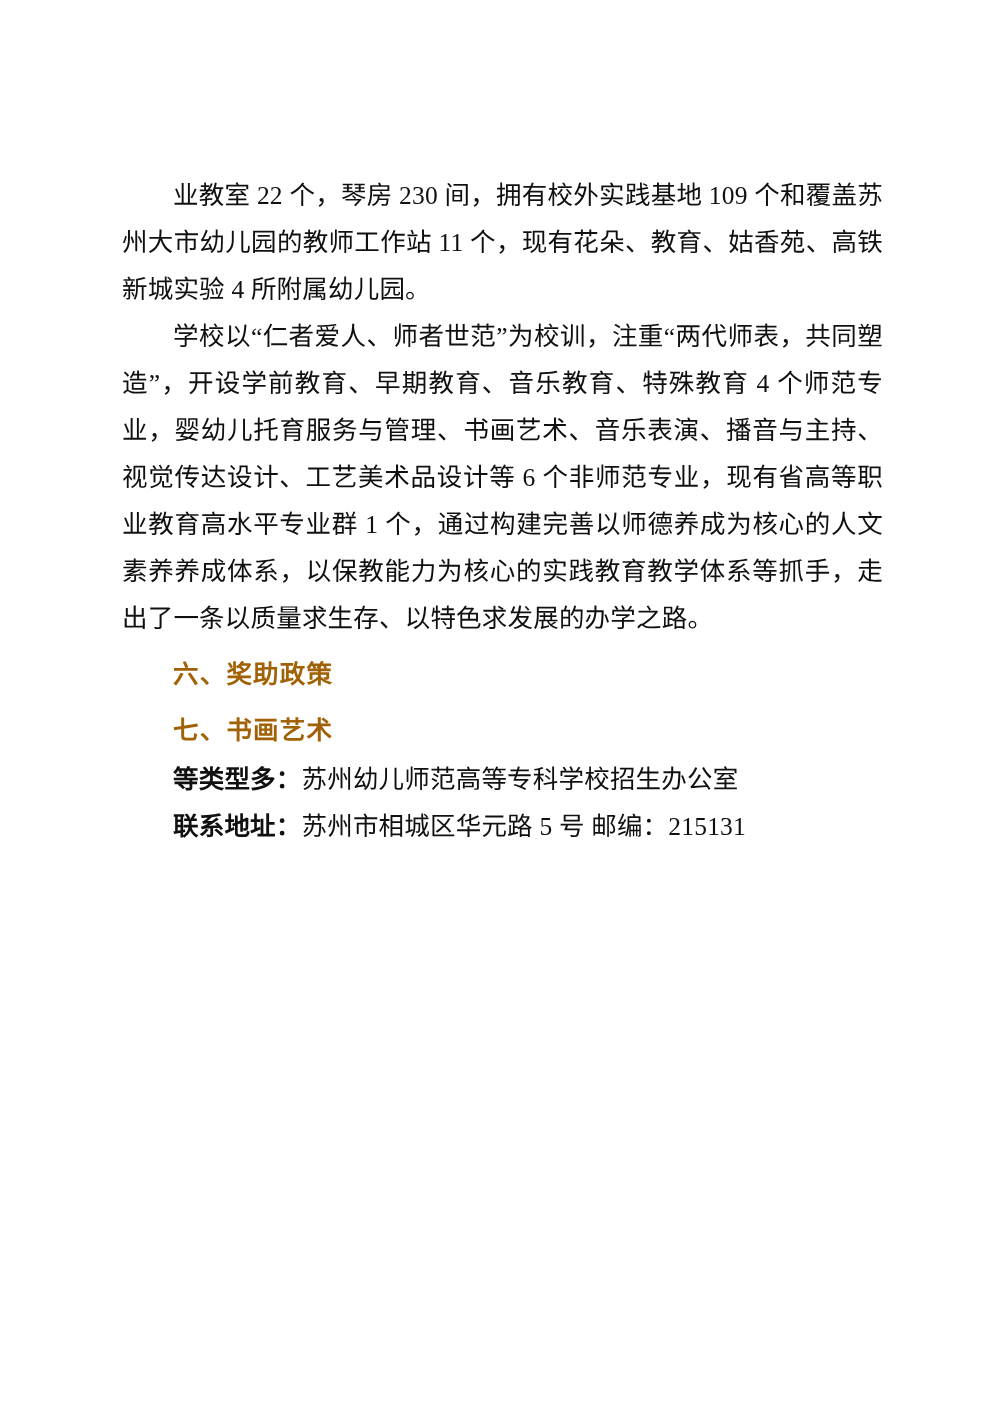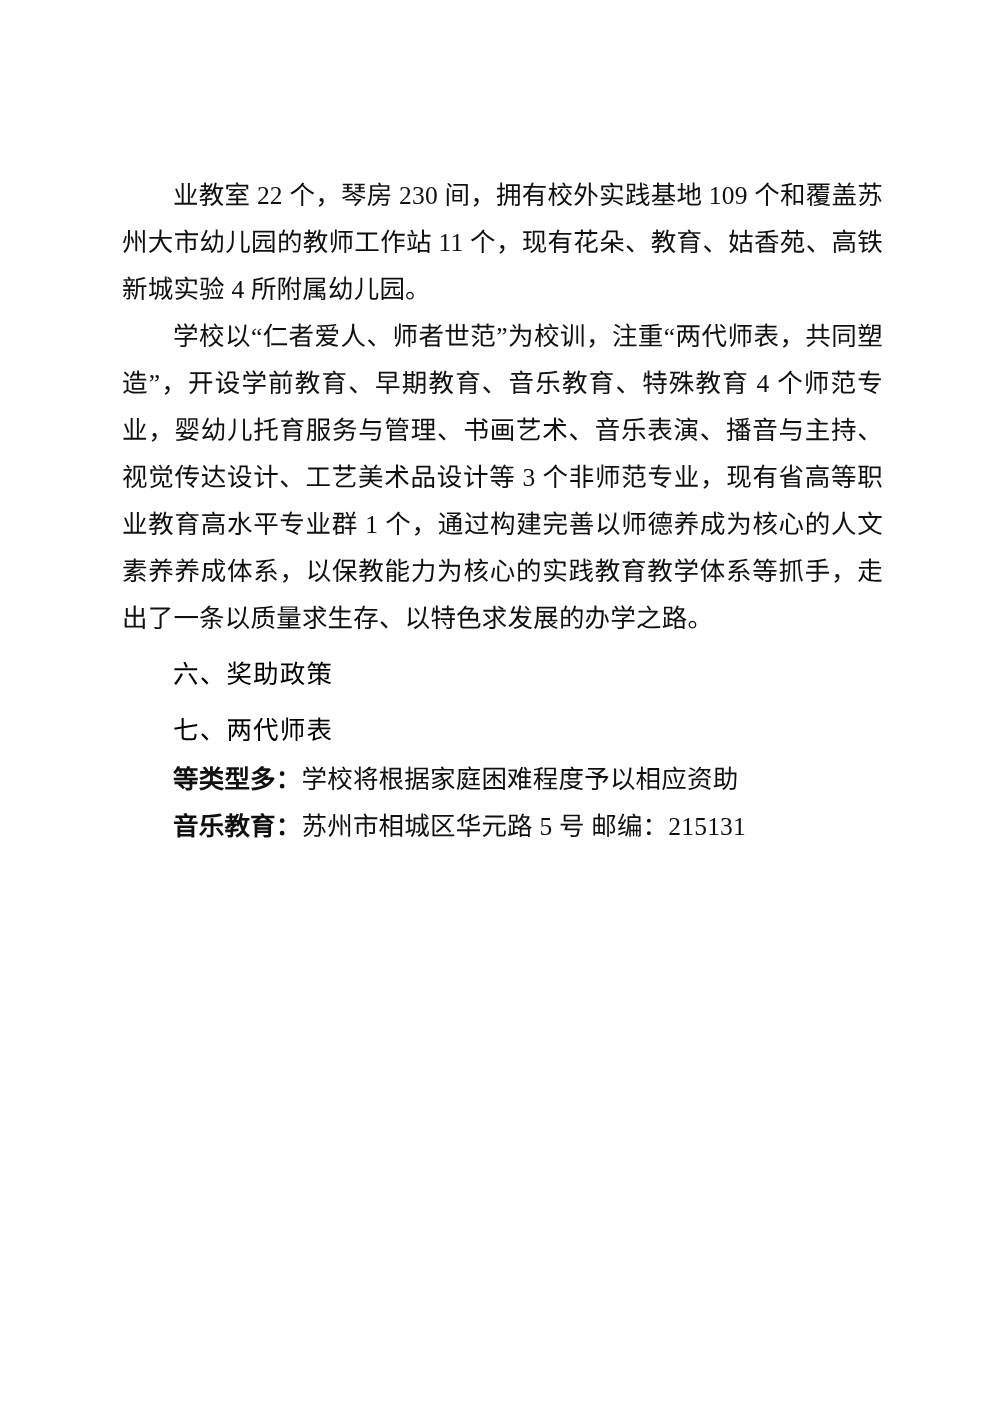--- a/index.html
+++ b/index.html
@@ -39,24 +39,24 @@
     text-indent: 2em;
     letter-spacing: 0.2px;
     color: #101010;
     font-weight: 400;
   }
 
   .heading {
     margin: 0;
     font-size: 25.5px;
     line-height: 47px;
-    font-weight: normal;
+    font-weight: bold;
     text-indent: 2em;
     letter-spacing: 1.2px;
-    color: #000000;
+    color: #a16207;
     font-family: "Liberation Sans", "DejaVu Sans", sans-serif;
   }
 
   .contact-line {
     margin: 0;
     font-size: 25.5px;
     line-height: 47px;
     text-indent: 2em;
     letter-spacing: 0.2px;
     color: #101010;
@@ -73,26 +73,26 @@
 </style>
 </head>
 <body>
 
 <div class="page">
 
   <div class="content">
 
     <p class="para">业教室 22 个，琴房 230 间，拥有校外实践基地 109 个和覆盖苏州大市幼儿园的教师工作站 11 个，现有花朵、教育、姑香苑、高铁新城实验 4 所附属幼儿园。</p>
 
-    <p class="para">学校以“仁者爱人、师者世范”为校训，注重“两代师表，共同塑造”，开设学前教育、早期教育、音乐教育、特殊教育 4 个师范专业，婴幼儿托育服务与管理、书画艺术、音乐表演、播音与主持、视觉传达设计、工艺美术品设计等 3 个非师范专业，现有省高等职业教育高水平专业群 1 个，通过构建完善以师德养成为核心的人文素养养成体系，以保教能力为核心的实践教育教学体系等抓手，走出了一条以质量求生存、以特色求发展的办学之路。</p>
+    <p class="para">学校以“仁者爱人、师者世范”为校训，注重“两代师表，共同塑造”，开设学前教育、早期教育、音乐教育、特殊教育 4 个师范专业，婴幼儿托育服务与管理、书画艺术、音乐表演、播音与主持、视觉传达设计、工艺美术品设计等 6 个非师范专业，现有省高等职业教育高水平专业群 1 个，通过构建完善以师德养成为核心的人文素养养成体系，以保教能力为核心的实践教育教学体系等抓手，走出了一条以质量求生存、以特色求发展的办学之路。</p>
 
     <h2 class="heading gap-heading">六、奖助政策</h2>
 
 
-    <h2 class="heading gap-heading">七、两代师表</h2>
+    <h2 class="heading gap-heading">七、书画艺术</h2>
 
-    <p class="contact-line gap-after-heading"><span class="lbl">等类型多：</span><span>学校将根据家庭困难程度予以相应资助</span></p>
+    <p class="contact-line gap-after-heading"><span class="lbl">等类型多：</span><span>苏州幼儿师范高等专科学校招生办公室</span></p>
 
-    <p class="contact-line"><span class="lbl">音乐教育：</span><span>苏州市相城区华元路 5 号  邮编：215131</span></p>
+    <p class="contact-line"><span class="lbl">联系地址：</span><span>苏州市相城区华元路 5 号  邮编：215131</span></p>
 
   </div>
 
 </div>
 
 </body></html>

